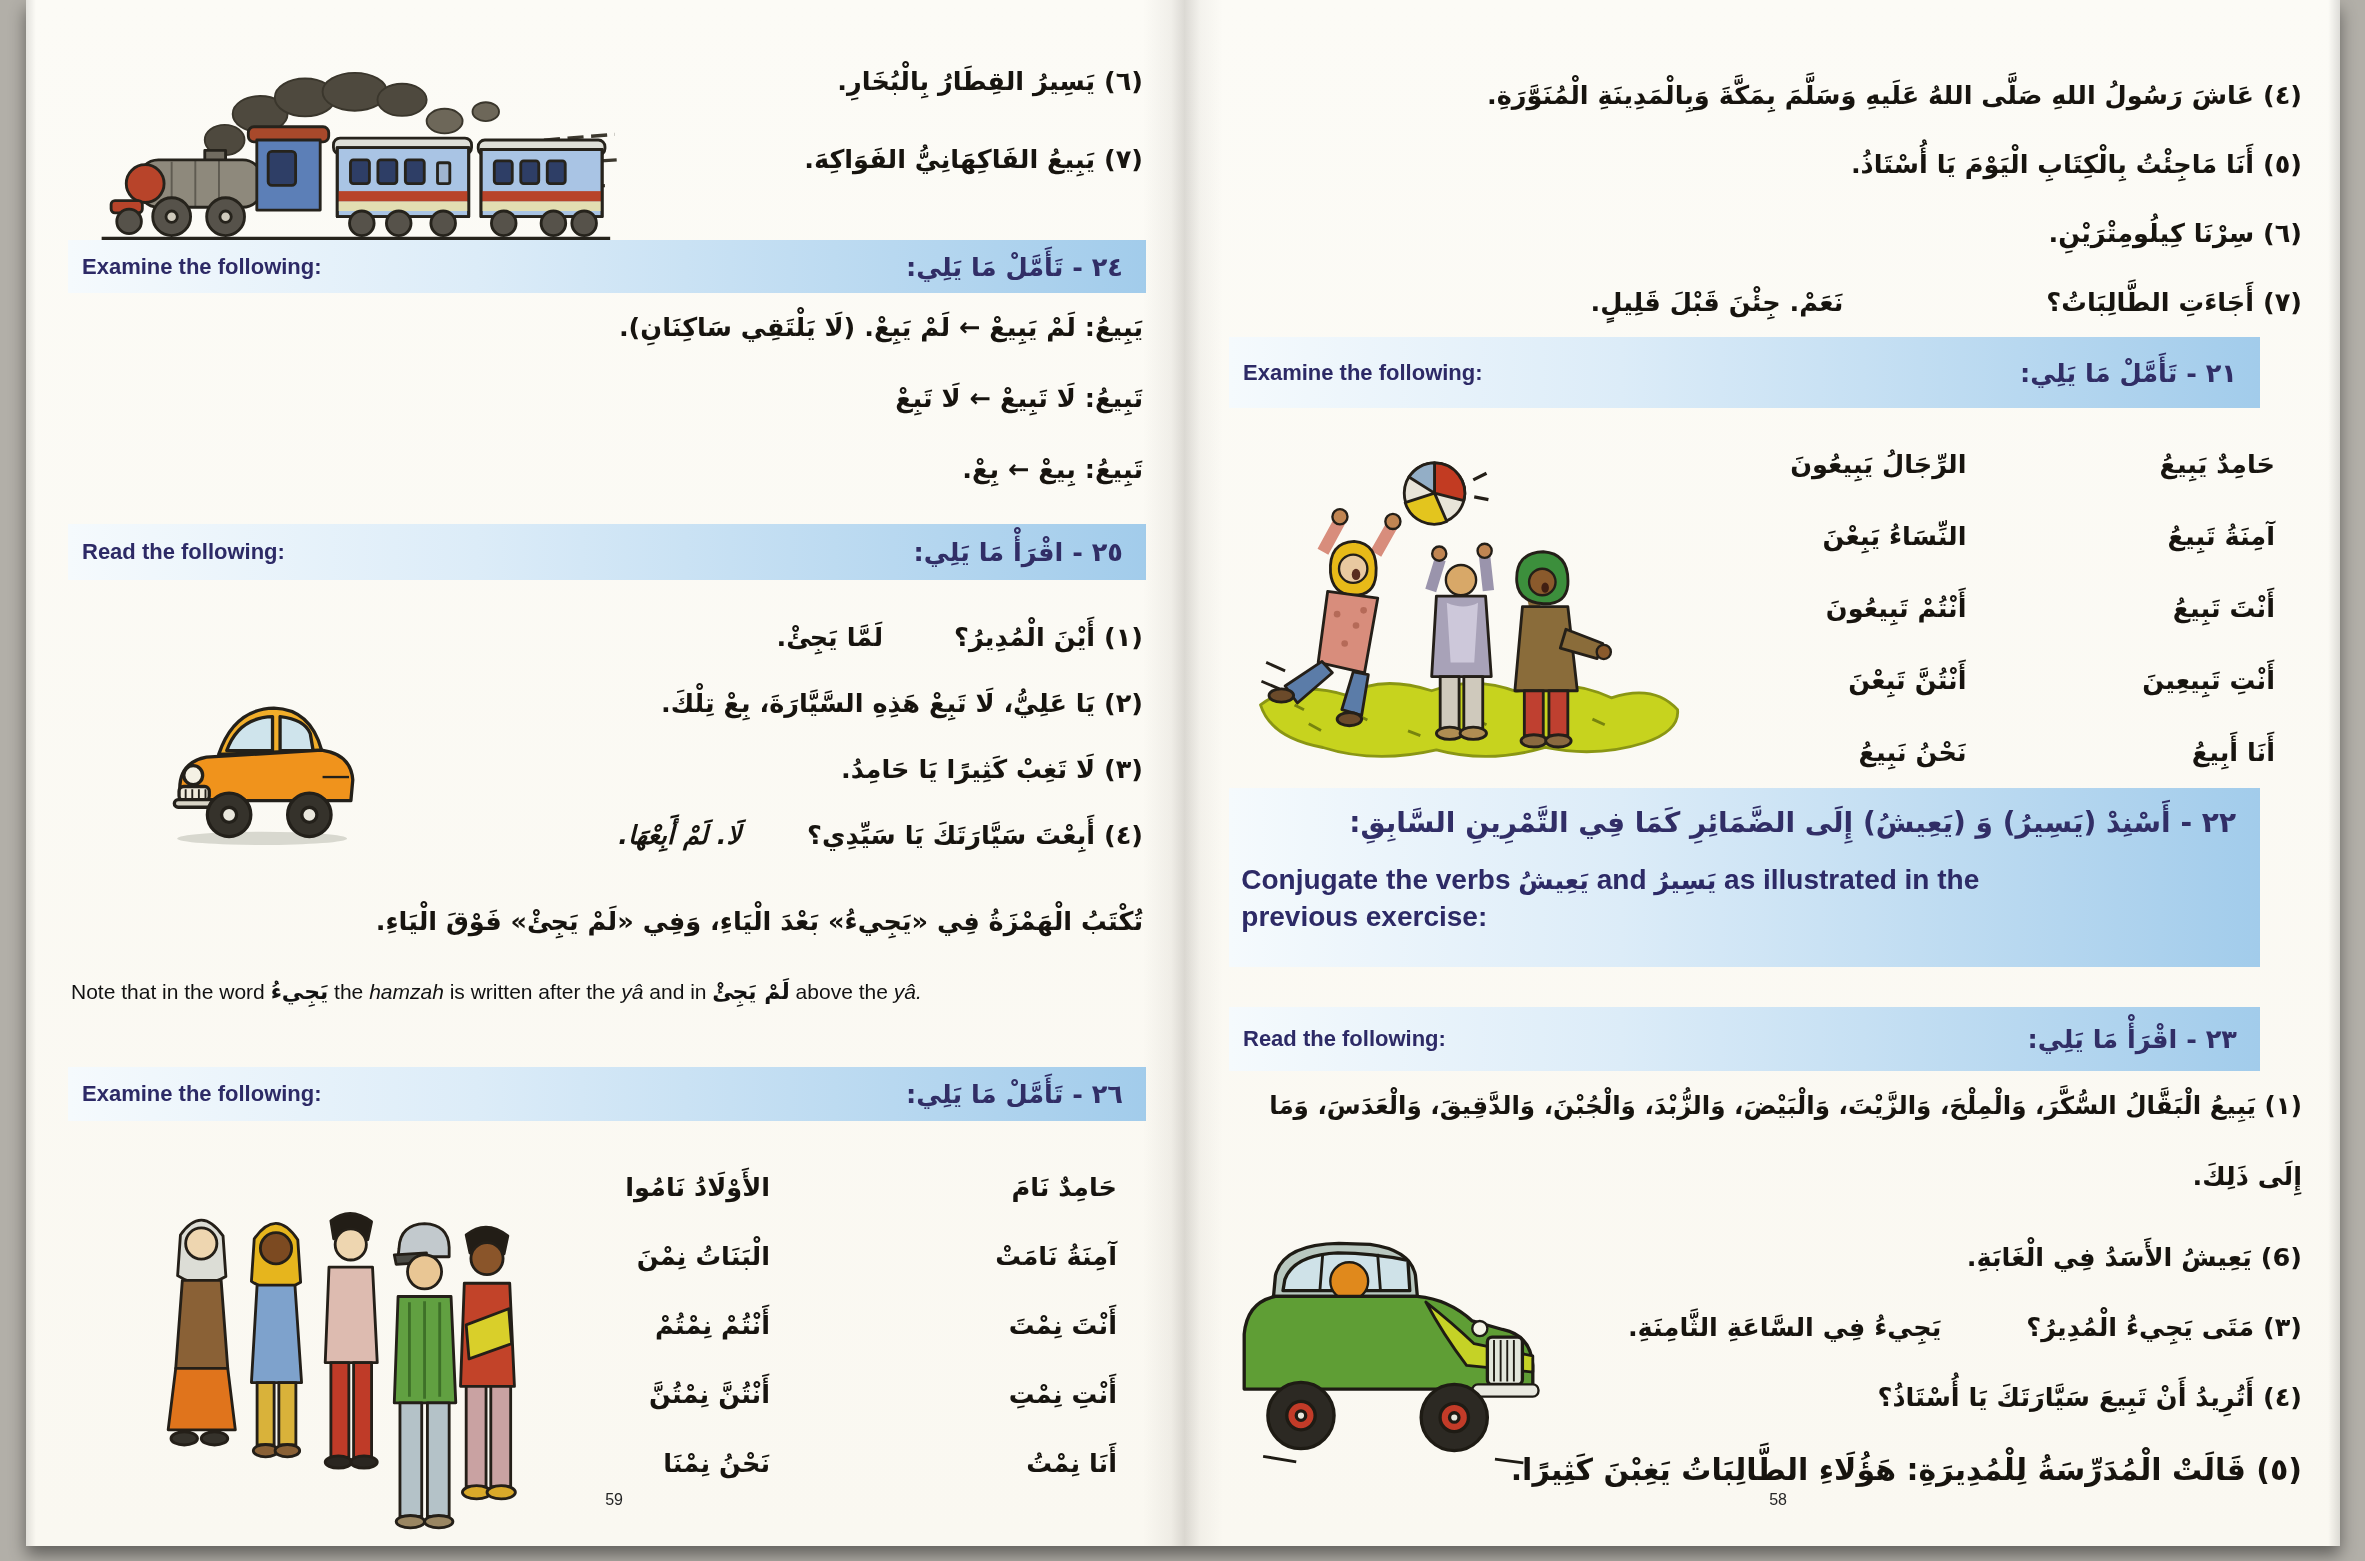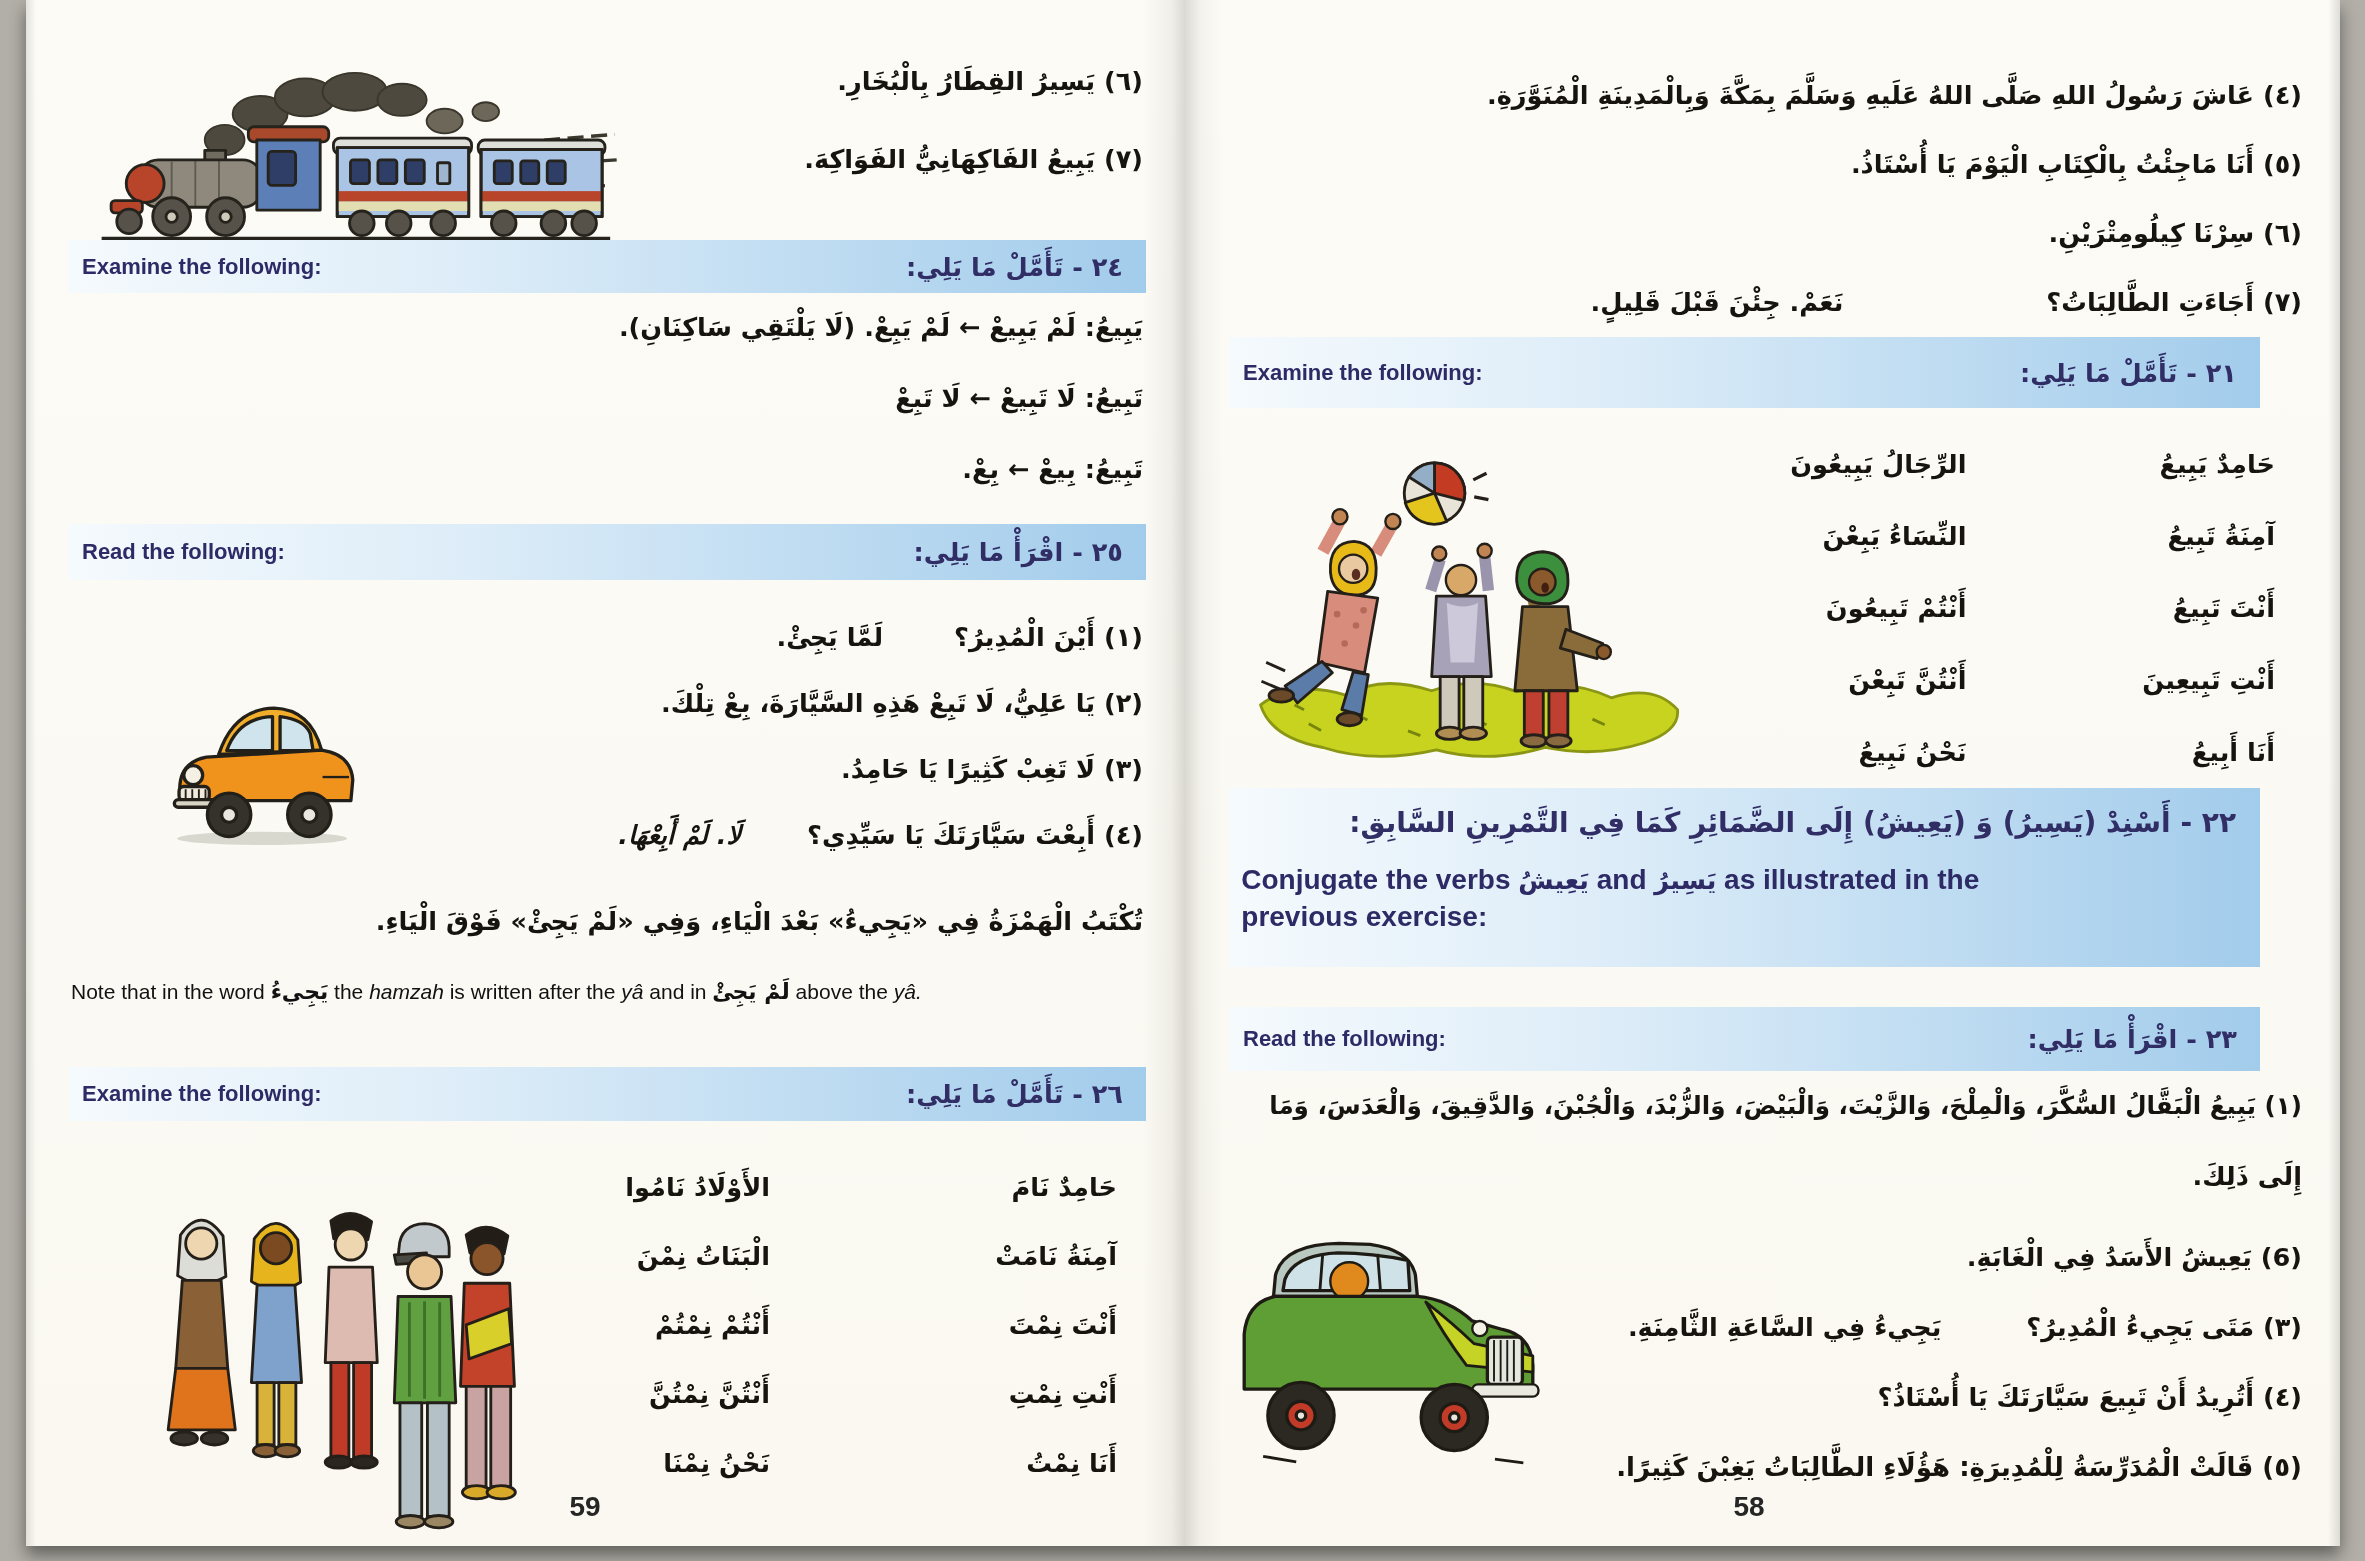--- a/index.html
+++ b/index.html
@@ -61,22 +61,22 @@
 
   .ex22 {
     position:absolute; box-sizing:border-box; padding:18px 24px 0 12.3px;
     background:linear-gradient(90deg,#f5fafd 0%,#dcecf8 38%,#a2cceb 100%);
   }
   .ex22 .arh { display:block; text-align:right; font-family:"DejaVu Sans",sans-serif;
     font-weight:bold; font-size:28px; color:#312e66; direction:rtl; white-space:nowrap; }
   .ex22 .en { margin-top:23px; font-size:28px; font-weight:bold; color:#2d2a66; line-height:1.32; }
   .ex22 .en .ar-inline { font-family:"DejaVu Sans",sans-serif; font-size:25.6px; unicode-bidi:isolate; }
 
-  .pagenum { position:absolute; width:76px; text-align:center;
-    font-size:28px; font-weight:bold; color:#262626; }
+  .pagenum { position:absolute; width:76px; text-align:right;
+    font-size:16px; font-weight:normal; color:#262626; }
   .illus { position:absolute; }
 </style>
 </head>
 <body>
 
 <div class="spread">
 
   <div class="illus" style="left:52px; top:50px; width:544px; height:199px;">
     <svg width="544" height="199" viewBox="0 0 1150 420">
       <g stroke="#26231c" stroke-width="6" stroke-linejoin="round">
@@ -435,21 +435,21 @@
         <span class="ar">(6) يَعِيشُ الأَسَدُ فِي الْغَابَةِ.</span>
       </div>
     <div class="srow" style="height:70px;">
       <span class="ar">(٣) مَتَى يَجِيءُ الْمُدِيرُ؟</span>
       <span class="ar gap-lg">يَجِيءُ فِي السَّاعَةِ الثَّامِنَةِ.</span>
     </div>
     <div class="srow" style="height:70px;">
         <span class="ar">(٤) أَتُرِيدُ أَنْ تَبِيعَ سَيَّارَتَكَ يَا أُسْتَاذُ؟</span>
       </div>
     <div class="srow" style="height:70px;">
-        <span class="ar" style="font-size:26px;">(٥) قَالَتْ الْمُدَرِّسَةُ لِلْمُدِيرَةِ: هَؤُلَاءِ الطَّالِبَاتُ يَغِبْنَ كَثِيرًا.</span>
+        <span class="ar" style="font-size:30px;">(٥) قَالَتْ الْمُدَرِّسَةُ لِلْمُدِيرَةِ: هَؤُلَاءِ الطَّالِبَاتُ يَغِبْنَ كَثِيرًا.</span>
       </div>
   </div>
 
   <div class="pagenum" style="left:1685px; top:1491px;">58</div>
 
   <div class="gutter"></div>
   <div class="edge-l"></div>
   <div class="edge-r"></div>
 </div>
 

